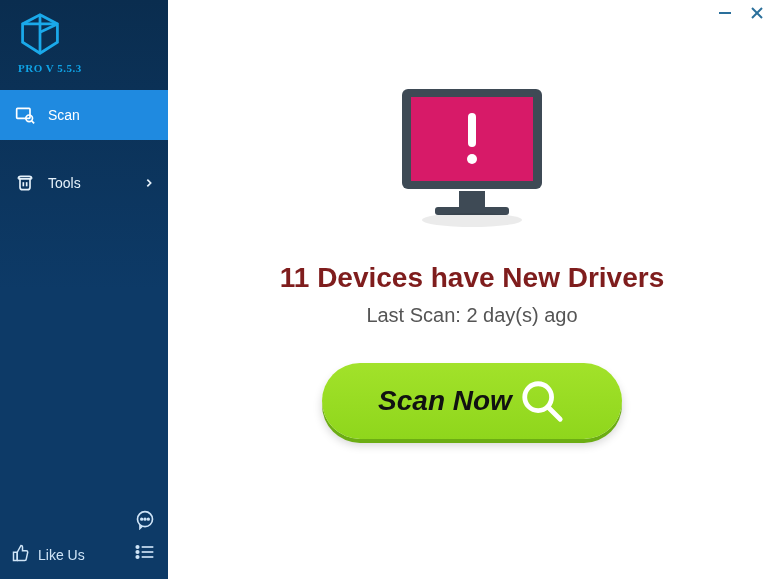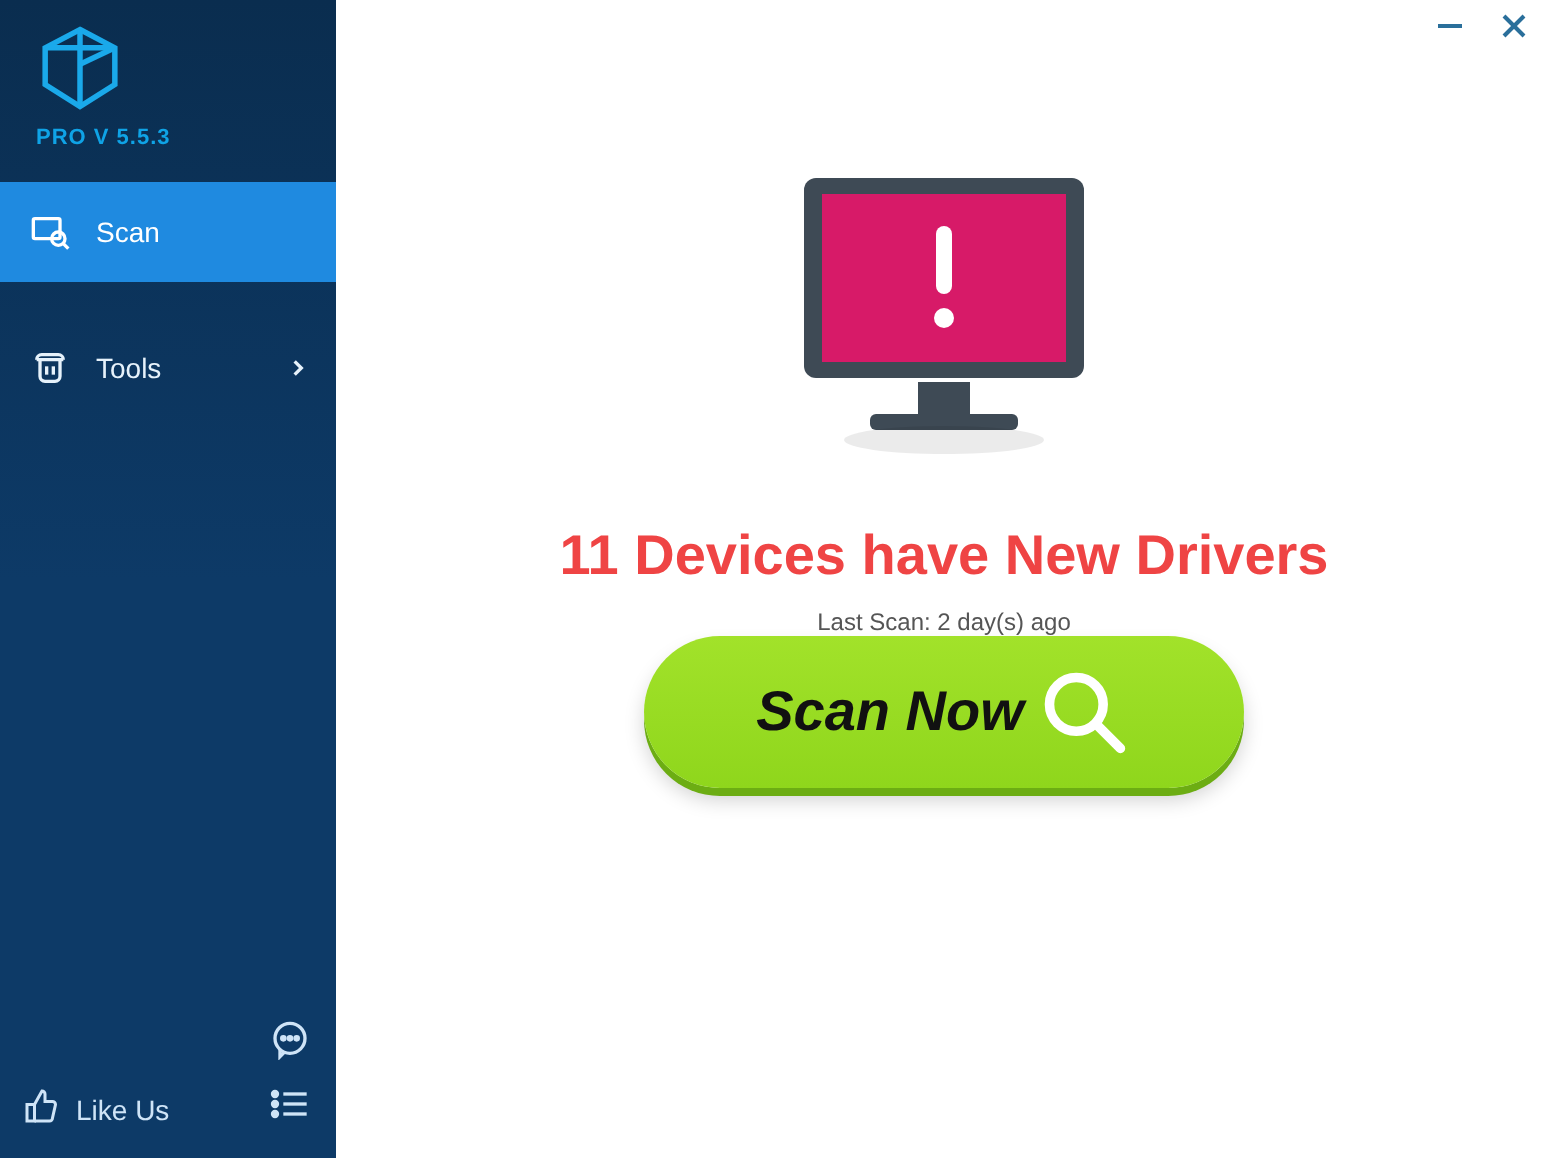--- a/index.html
+++ b/index.html
@@ -7,44 +7,44 @@
   .app { display: flex; width: 100%; height: 100%; background: #fff; }
   .sidebar {
     width: 168px; height: 100%;
     background: linear-gradient(180deg, #0a2d4f 0%, #0d3a67 50%, #0d3a67 100%);
     display: flex; flex-direction: column; color: #cfe4f7;
     position: relative;
   }
   .brand { padding: 12px 0 10px 18px; }
   .brand-logo { display:block; }
   .brand-name { font-family: Arial, sans-serif; font-size: 20px; font-style: italic; color: #0fa3e6; letter-spacing: 0.5px; margin-top: 2px; }
-  .brand-sub { font-size: 11px; color: #0fa3e6; font-weight: bold; margin-top: 2px; letter-spacing: 0.5px; }
+  .brand-sub { font-size: 11px; color: #0fa3e6; font-weight: bold; margin-top: 2px; letter-spacing: 0.5px; font-family: Liberation Serif, serif; }
   .nav { margin-top: 6px; }
   .nav-item {
     height: 50px; display: flex; align-items: center; padding: 0 14px;
     color: #e6f2fb; font-size: 14px; cursor: pointer; position: relative;
     margin-bottom: 18px;
   }
   .nav-item.active { background: #1f8ae0; color: #fff; }
   .nav-icon { width: 22px; height: 22px; display:inline-flex; align-items:center; justify-content:center; margin-right: 12px; }
   .nav-label { flex: 1; }
   .nav-caret { width: 10px; height: 10px; display:inline-flex; align-items:center; justify-content:center; }
   .sidebar-footer { margin-top: auto; padding: 10px 12px 14px 12px; display:flex; align-items:flex-end; justify-content:space-between; }
   .likeus { display:flex; align-items:center; gap:8px; color:#cfe4f7; font-size: 14px; cursor:pointer;}
   .footer-icons { display:flex; flex-direction: column; gap: 10px; align-items: center; }
   .footer-icon { width:22px; height:22px; display:flex; align-items:center; justify-content:center; cursor:pointer;}
   .main { flex: 1; position: relative; background:#fff; }
   .titlebar { position:absolute; top:6px; right:10px; display:flex; gap:14px; }
   .tbtn { width:18px; height:18px; display:flex; align-items:center; justify-content:center; cursor:pointer; color:#2a6f9b; }
   .content { display:flex; flex-direction:column; align-items:center; padding-top: 80px; }
   .monitor-wrap { width:180px; height:160px; display:flex; align-items:center; justify-content:center; }
-  .headline { margin-top: 22px; font-size: 28px; font-weight: 700; color:#ef4444; font-family: Verdana, Geneva, sans-serif; }
-  .substatus { margin-top: 10px; font-size: 12px; color:#555; }
+  .headline { margin-top: 22px; font-size: 28px; font-weight: 700; color:#7f1d1d; font-family: Verdana, Geneva, sans-serif; }
+  .substatus { margin-top: 10px; font-size: 20px; color:#555; }
   .scan-btn {
-    width: 300px; height: 76px; border-radius: 44px; border:none;
+    margin-top: 36px; width: 300px; height: 76px; border-radius: 44px; border:none;
     background: linear-gradient(180deg, #a2e22a 0%, #8fd61c 100%);
     box-shadow: 0 4px 0 #6cad13, 0 6px 10px rgba(0,0,0,0.18);
     display:flex; align-items:center; justify-content:center; gap:6px; cursor:pointer;
   }
   .scan-btn-text { font-size: 28px; font-weight: 800; font-style: italic; color:#111; font-family: Arial, sans-serif; }
   .scan-btn-icon { width:48px; height:48px; display:flex; align-items:center; justify-content:center; }
 </style>
 </head>
 <body>
 

